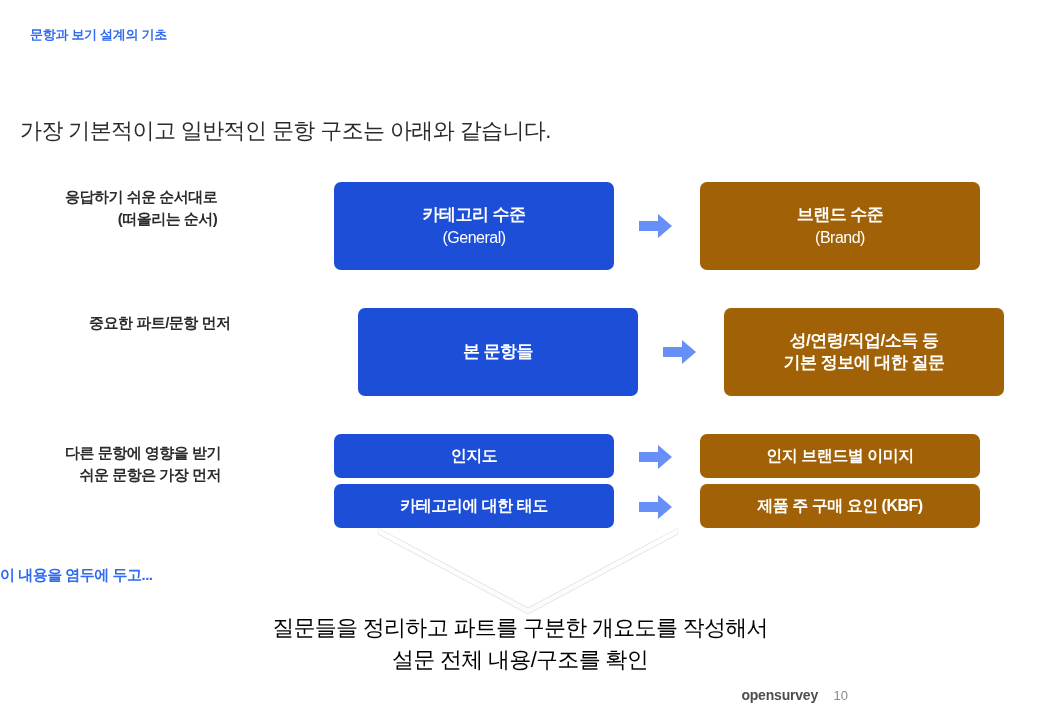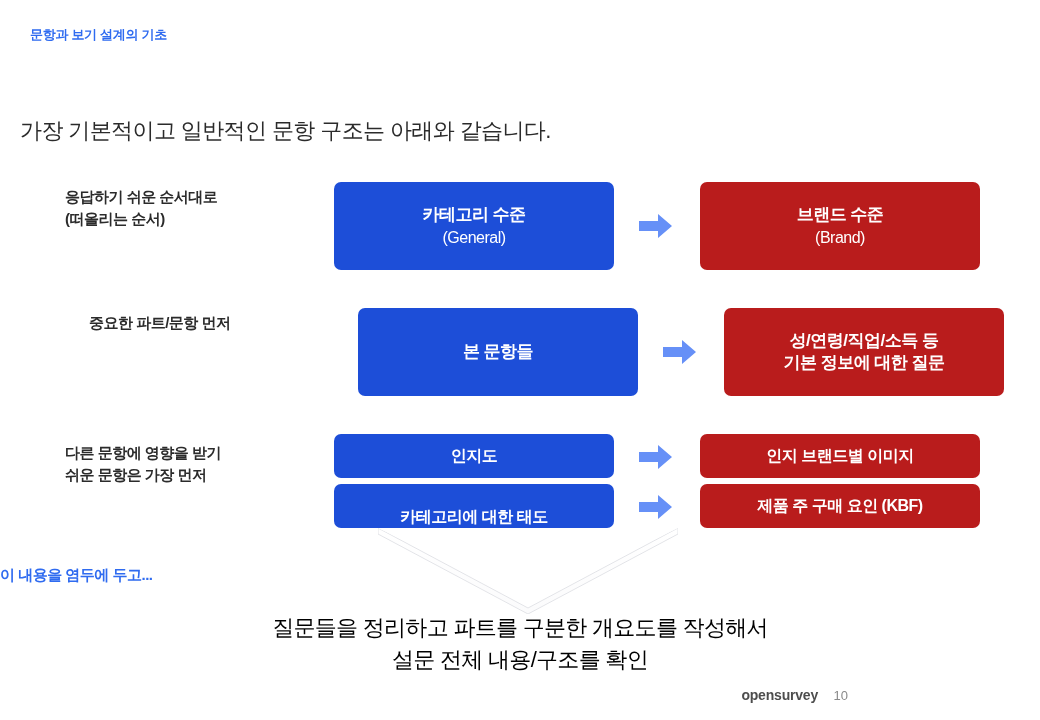--- a/index.html
+++ b/index.html
@@ -65,37 +65,38 @@
 
   .row-label {
     position: absolute;
     left: 65px;
     font-size: 15px;
     font-weight: bold;
     letter-spacing: -0.5px;
     line-height: 1.45;
     color: #2b2b2b;
     white-space: pre-line;
+    text-align: right;
   }
 
   .box {
     position: absolute;
     border-radius: 7px;
     display: flex;
     flex-direction: column;
     align-items: center;
     justify-content: center;
     text-align: center;
     color: #ffffff;
     letter-spacing: -0.5px;
     line-height: 1.3;
   }
 
   .box.light { background: #1d4ed8; }
-  .box.dark  { background: #b91c1c; }
+  .box.dark  { background: #a16207; }
 
   .box .ko {
     font-size: 17px;
     font-weight: bold;
     white-space: pre-line;
   }
   .box .en {
     font-size: 16px;
     font-weight: 400;
     margin-top: 2px;
@@ -231,21 +232,21 @@
       <div class="arrow" style="left:638px; top:12px;">
         <svg width="34" height="28" viewBox="0 0 34 28" aria-hidden="true">
           <polygon points="0,9 19,9 19,2 33,14 19,26 19,19 0,19" fill="#6690f7"></polygon>
         </svg>
       </div>
 
       <div class="box dark small" style="left:700px; top:4px; width:280px; height:44px;">
         <span class="ko">인지 브랜드별 이미지</span>
       </div>
 
-      <div class="box light small" style="left:334px; top:54px; width:280px; height:44px;justify-content:flex-end;">
+      <div class="box light small" style="left:334px; top:54px; width:280px; height:44px;">
         <span class="ko">카테고리에 대한 태도</span>
       </div>
 
       <div class="arrow" style="left:638px; top:62px;">
         <svg width="34" height="28" viewBox="0 0 34 28" aria-hidden="true">
           <polygon points="0,9 19,9 19,2 33,14 19,26 19,19 0,19" fill="#6690f7"></polygon>
         </svg>
       </div>
 
       <div class="box dark small" style="left:700px; top:54px; width:280px; height:44px;">

